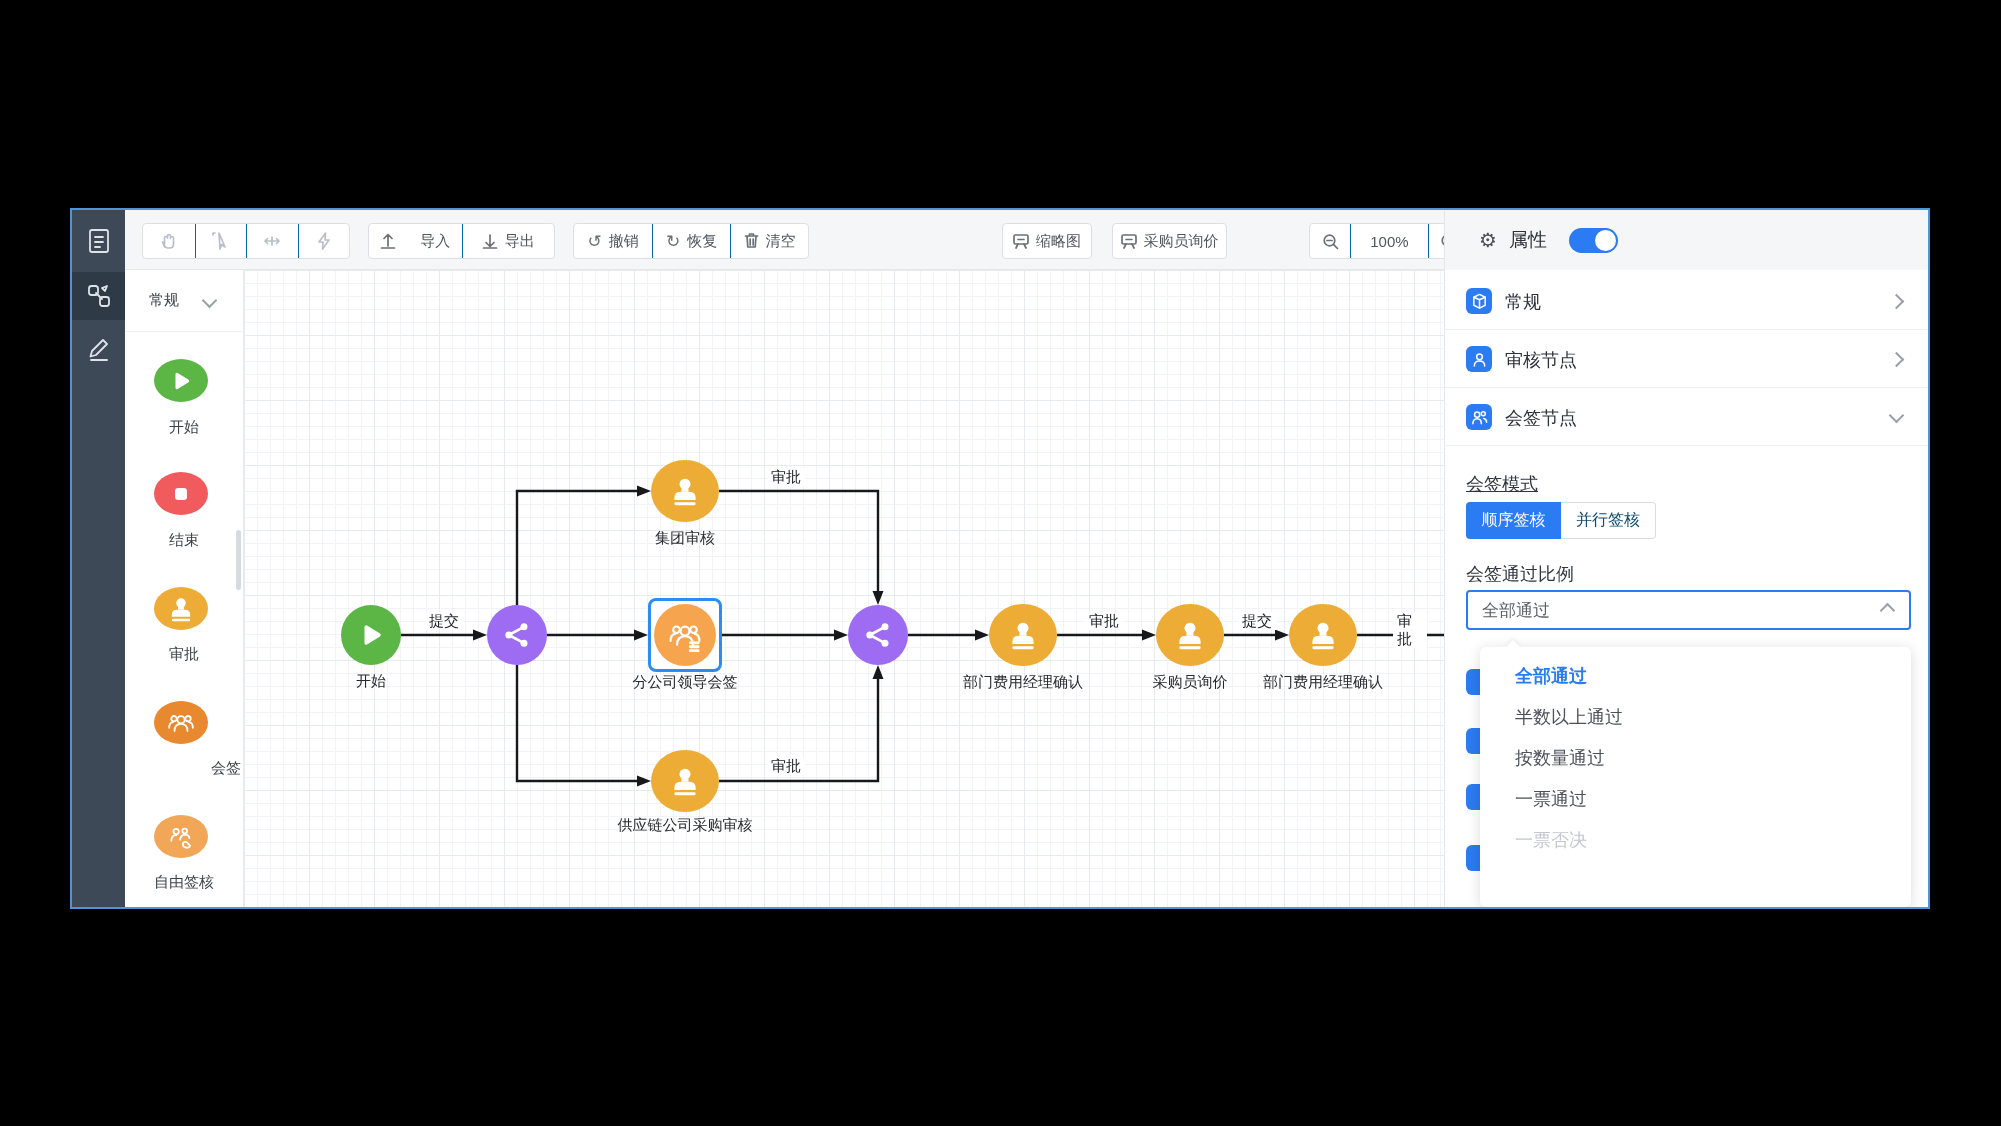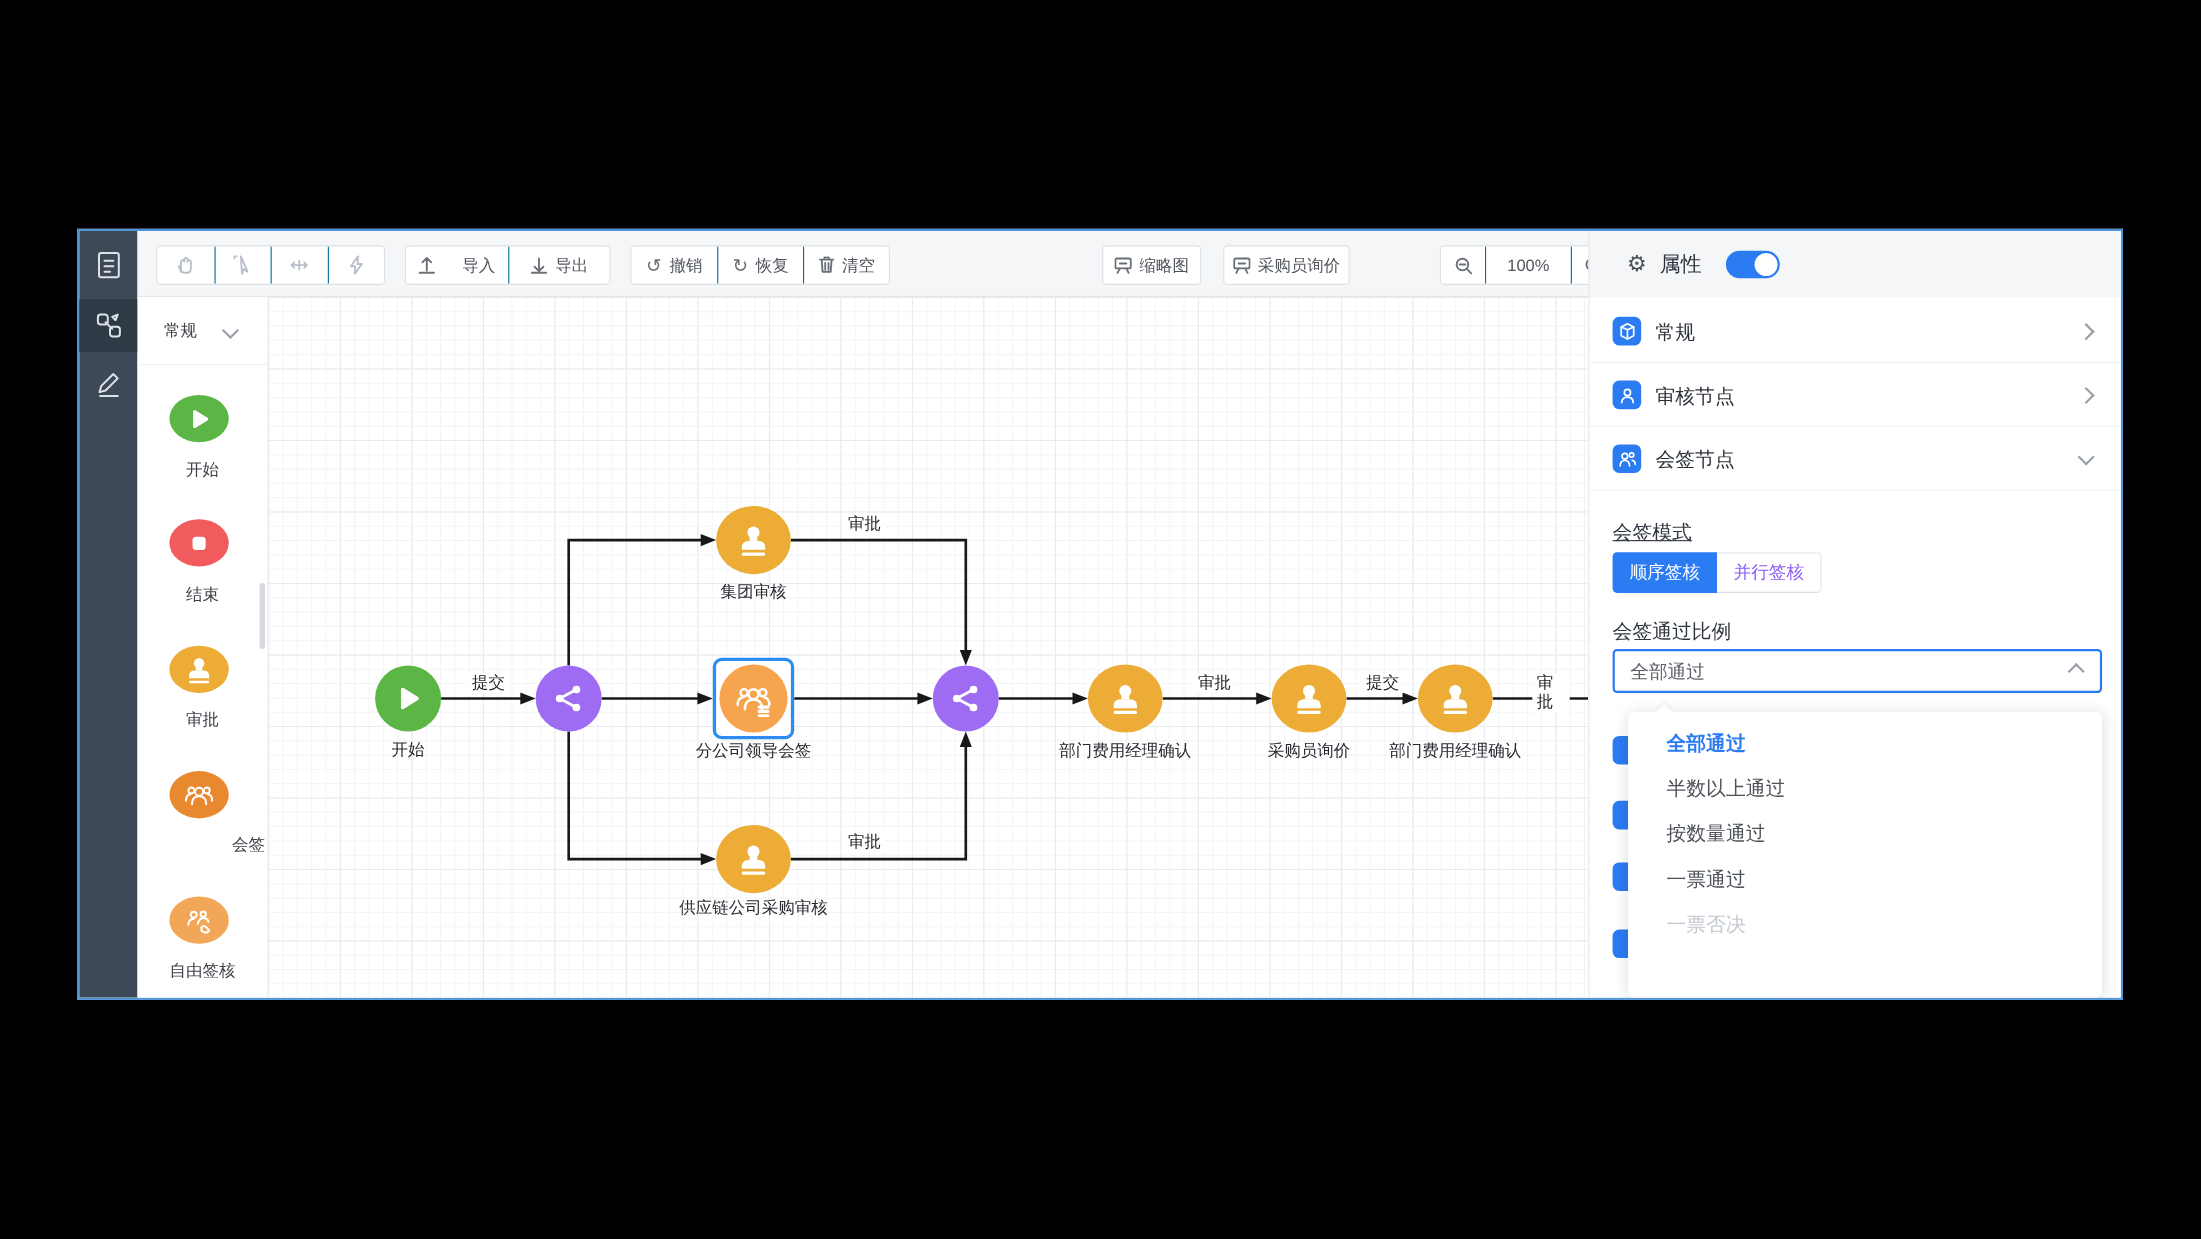--- a/index.html
+++ b/index.html
@@ -75,21 +75,21 @@
   .sec-label{position:absolute;left:60px;top:18px;font-size:18px;color:#2b313a;}
   .chev{display:inline-block;width:9px;height:9px;border-right:2px solid #9aa0a8;border-bottom:2px solid #9aa0a8;}
   .chev-right{transform:rotate(-45deg);}
   .chev-down{transform:rotate(45deg);}
   .chev-up{transform:rotate(-135deg);}
   .sec-chev{position:absolute;right:26px;top:24px;}
   .fld-label{position:absolute;left:21px;font-size:18px;color:#30363f;}
   .seg{position:absolute;left:21px;top:232px;display:flex;height:37px;}
   .seg-btn{width:95px;display:flex;align-items:center;justify-content:center;font-size:16px;cursor:pointer;box-sizing:border-box;}
   .seg-btn.active{background:#2b7bf3;color:#fff;border-radius:4px 0 0 4px;}
-  .seg-btn.plain{background:#fff;color:#8b5cf6;border:1px solid #d9dde3;border-left:none;border-radius:0 4px 4px 0;}
+  .seg-btn.plain{background:#fff;color:#0c4a6e;border:1px solid #d9dde3;border-left:none;border-radius:0 4px 4px 0;}
   .select{position:absolute;left:21px;top:320px;width:445px;height:40px;border:2px solid #2b7bf3;border-radius:4px;
           background:#fff;box-sizing:border-box;display:flex;align-items:center;cursor:pointer;}
   .select .val{margin-left:14px;font-size:17px;color:#5a5f66;flex:1;}
   .select .chev{margin-right:16px;}
   .hidden-sq{position:absolute;left:21px;width:26px;height:26px;border-radius:6px;background:#2b7bf3;}
   .dropdown{position:absolute;left:35px;top:377px;width:431px;height:260px;background:#fff;border-radius:6px;
             box-shadow:0 2px 14px rgba(0,0,0,0.14);box-sizing:border-box;padding-top:9px;}
   .dropdown:before{content:"";position:absolute;left:28px;top:-5px;width:10px;height:10px;background:#fff;
                    transform:rotate(45deg);box-shadow:-2px -2px 4px rgba(0,0,0,0.05);}
   .dd-opt{height:41px;line-height:41px;padding-left:35px;font-size:18px;color:#4d525a;cursor:pointer;}

